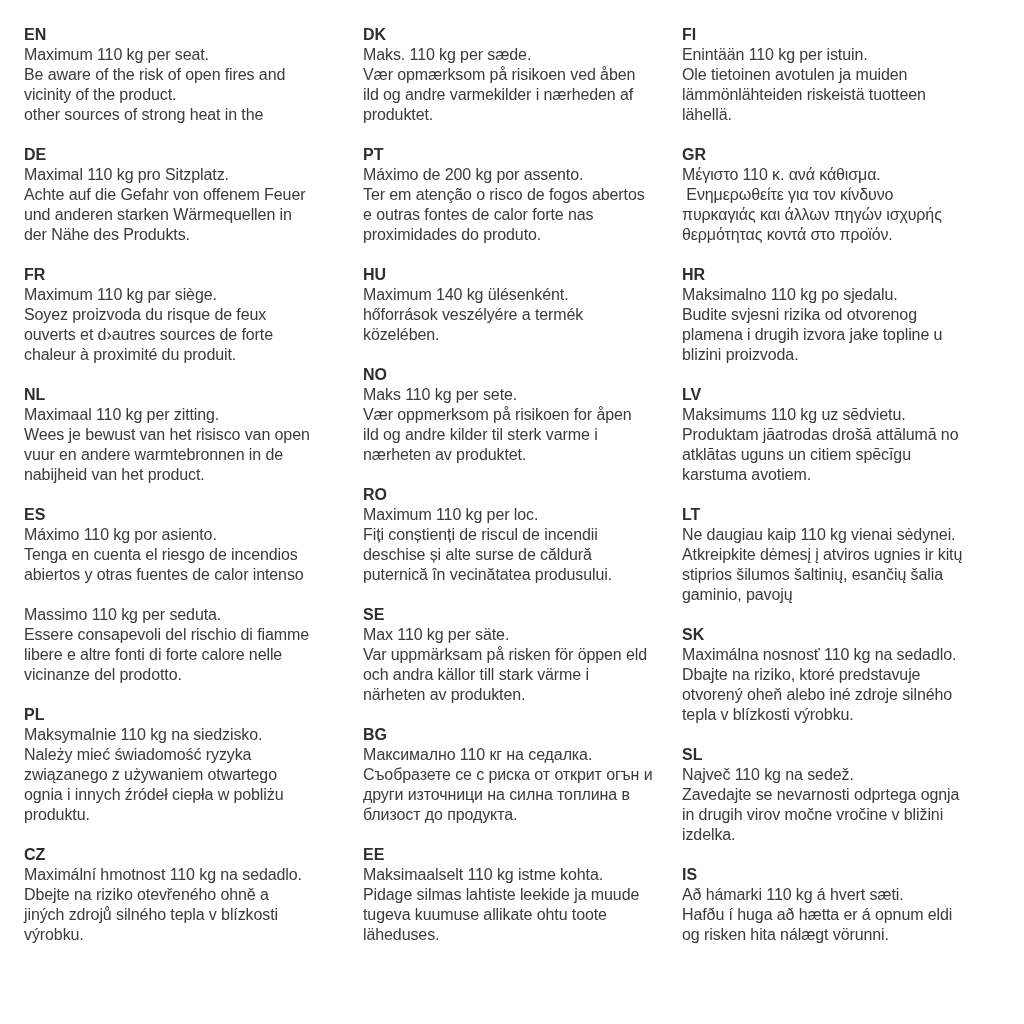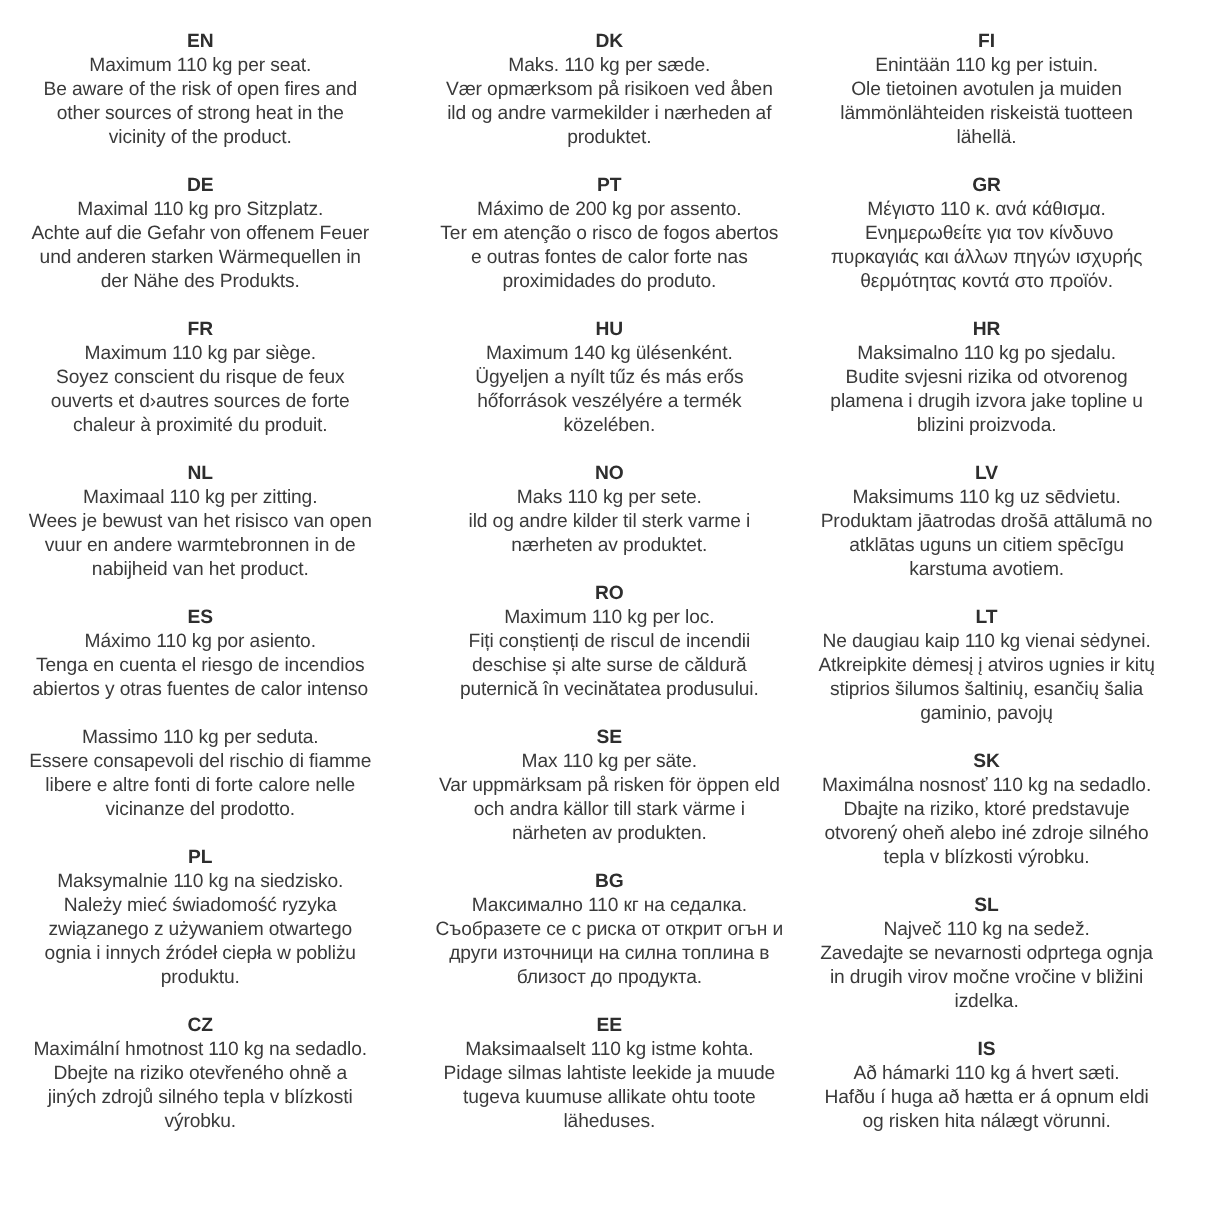--- a/index.html
+++ b/index.html
@@ -11,21 +11,20 @@
     position: relative;
     width: 1024px;
     height: 1024px;
     background: #ffffff;
     overflow: hidden;
     font-family: "Liberation Sans", "DejaVu Sans", sans-serif;
   }
   .col {
     position: absolute;
     top: 25px;
-    text-align: center;
   }
   .col-0 { left: 24px; }
   .col-1 { left: 363px; }
   .col-2 { left: 682px; }
   .section {
     margin-bottom: 20px;
   }
   .lang-code {
     font-size: 16px;
     line-height: 20px;
@@ -44,34 +43,34 @@
 </style>
 </head>
 <body>
 
 <div class="page">
   <div class="col col-0">
       <div class="section">
         <div class="lang-code">EN</div>
         <div class="line">Maximum 110 kg per seat.</div>
         <div class="line">Be aware of the risk of open fires and</div>
+        <div class="line">vicinity of the product.</div>
         <div class="line">other sources of strong heat in the</div>
-        <div class="line">vicinity of the product.</div>
       </div>
       <div class="section">
         <div class="lang-code">DE</div>
         <div class="line">Maximal 110 kg pro Sitzplatz.</div>
         <div class="line">Achte auf die Gefahr von offenem Feuer</div>
         <div class="line">und anderen starken Wärmequellen in</div>
         <div class="line">der Nähe des Produkts.</div>
       </div>
       <div class="section">
         <div class="lang-code">FR</div>
         <div class="line">Maximum 110 kg par siège.</div>
-        <div class="line">Soyez conscient du risque de feux</div>
+        <div class="line">Soyez proizvoda du risque de feux</div>
         <div class="line">ouverts et d›autres sources de forte</div>
         <div class="line">chaleur à proximité du produit.</div>
       </div>
       <div class="section">
         <div class="lang-code">NL</div>
         <div class="line">Maximaal 110 kg per zitting.</div>
         <div class="line">Wees je bewust van het risisco van open</div>
         <div class="line">vuur en andere warmtebronnen in de</div>
         <div class="line">nabijheid van het product.</div>
       </div>
@@ -114,27 +113,27 @@
       <div class="section">
         <div class="lang-code">PT</div>
         <div class="line">Máximo de 200 kg por assento.</div>
         <div class="line">Ter em atenção o risco de fogos abertos</div>
         <div class="line">e outras fontes de calor forte nas</div>
         <div class="line">proximidades do produto.</div>
       </div>
       <div class="section">
         <div class="lang-code">HU</div>
         <div class="line">Maximum 140 kg ülésenként.</div>
-        <div class="line">Ügyeljen a nyílt tűz és más erős</div>
         <div class="line">hőforrások veszélyére a termék</div>
         <div class="line">közelében.</div>
       </div>
       <div class="section">
         <div class="lang-code">NO</div>
         <div class="line">Maks 110 kg per sete.</div>
+        <div class="line">Vær oppmerksom på risikoen for åpen</div>
         <div class="line">ild og andre kilder til sterk varme i</div>
         <div class="line">nærheten av produktet.</div>
       </div>
       <div class="section">
         <div class="lang-code">RO</div>
         <div class="line">Maximum 110 kg per loc.</div>
         <div class="line">Fiți conștienți de riscul de incendii</div>
         <div class="line">deschise și alte surse de căldură</div>
         <div class="line">puternică în vecinătatea produsului.</div>
       </div>

